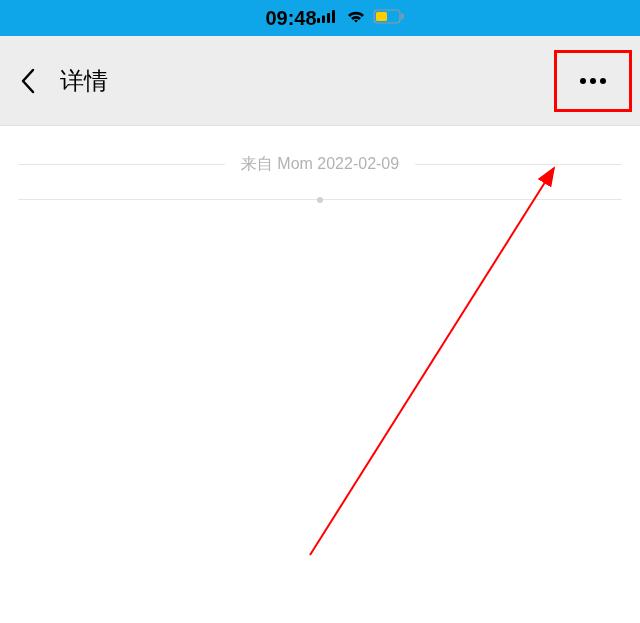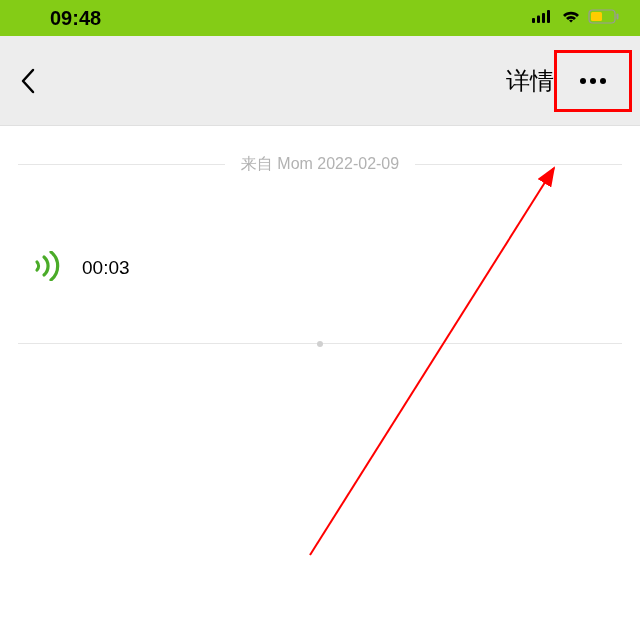--- a/index.html
+++ b/index.html
@@ -8,23 +8,23 @@
       height: 623px;
       font-family: -apple-system, "PingFang SC", sans-serif;
       background: #fff;
       overflow: hidden;
       position: relative;
     }
     .status-bar {
       height: 36px;
       display: flex;
       align-items: center;
-      justify-content: space-between;
+      justify-content: center;
       padding: 0 20px 0 50px;
-      background: #84cc16;
+      background: #0ea5e9;
     }
     .status-time {
       font-size: 20px;
       font-weight: 600;
       color: #000;
     }
     .status-icons {
       display: flex;
       align-items: center;
       gap: 6px;
@@ -42,21 +42,21 @@
       width: 40px;
       display: flex;
       align-items: center;
       cursor: pointer;
     }
     .nav-title {
       font-size: 24px;
       font-weight: 500;
       color: #000;
       flex: 1;
-      text-align: right;
+      text-align: left;
     }
     .nav-more {
       width: 78px;
       height: 62px;
       display: flex;
       align-items: center;
       justify-content: center;
       cursor: pointer;
       border: 3px solid #ff0000;
     }
@@ -164,30 +164,20 @@
 
 <div class="content">
   <div class="source-line">
     <div class="hr"></div>
     <div class="source-text">
       <span>来自 </span><span>Mom</span> <span>2022-02-09</span>
     </div>
     <div class="hr"></div>
   </div>
 
-  <div class="voice-card">
-    <span>
-      <svg width="32" height="30" viewBox="0 0 32 30">
-        <path d="M5 11 A6 6 0 0 1 5 19" stroke="#4aab28" stroke-width="3.2" fill="none" stroke-linecap="round"></path>
-        <path d="M12 6 A12 12 0 0 1 12 24" stroke="#4aab28" stroke-width="3.2" fill="none" stroke-linecap="round"></path>
-        <path d="M19 1 A18 18 0 0 1 19 29" stroke="#4aab28" stroke-width="3.2" fill="none" stroke-linecap="round"></path>
-      </svg>
-    </span>
-    <div class="voice-duration">00:03</div>
-  </div>
 
   <div class="divider">
     <div class="dot"></div>
   </div>
 </div>
 
 <svg class="annotation-arrow" width="640" height="623">
   <defs>
     <marker id="arrowhead" markerWidth="10" markerHeight="8" refX="9" refY="4" orient="auto">
       <polygon points="0 0, 10 4, 0 8" fill="#ff0000"></polygon>

